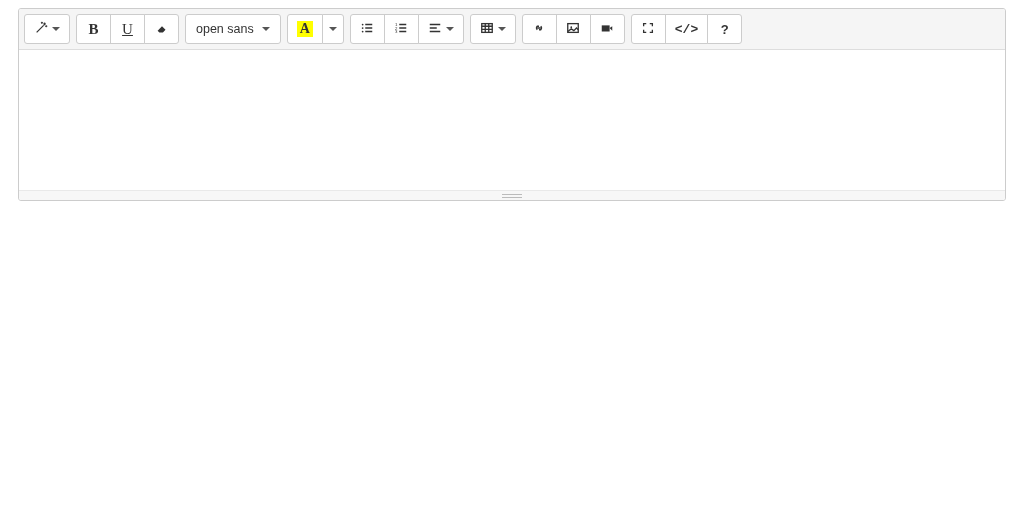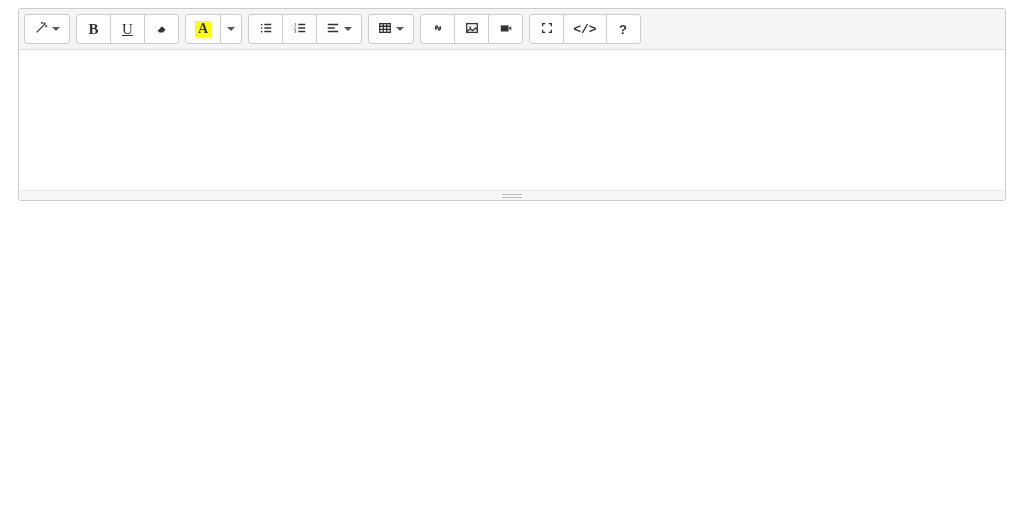--- a/index.html
+++ b/index.html
@@ -123,20 +123,26 @@
       </button>
       <button class="btn">
         <span>
           <svg class="ico fill" viewBox="0 0 16 16">
               <path d="M3 11 L8 6 L12 10 L9 13 L5 13 Z"></path>
             </svg>
         </span>
       </button>
     </div>
 
+    <div class="btn-group">
+      <button class="btn" style="min-width:90px;padding:0 10px;">
+        <span class="font-label">open sans</span>
+        <span class="caret"></span>
+      </button>
+    </div>
 
     <div class="btn-group">
       <button class="btn">
         <span class="color-a">A</span>
       </button>
       <button class="btn" style="min-width:22px;padding:0 6px;">
         <span class="caret only"></span>
       </button>
     </div>
 

